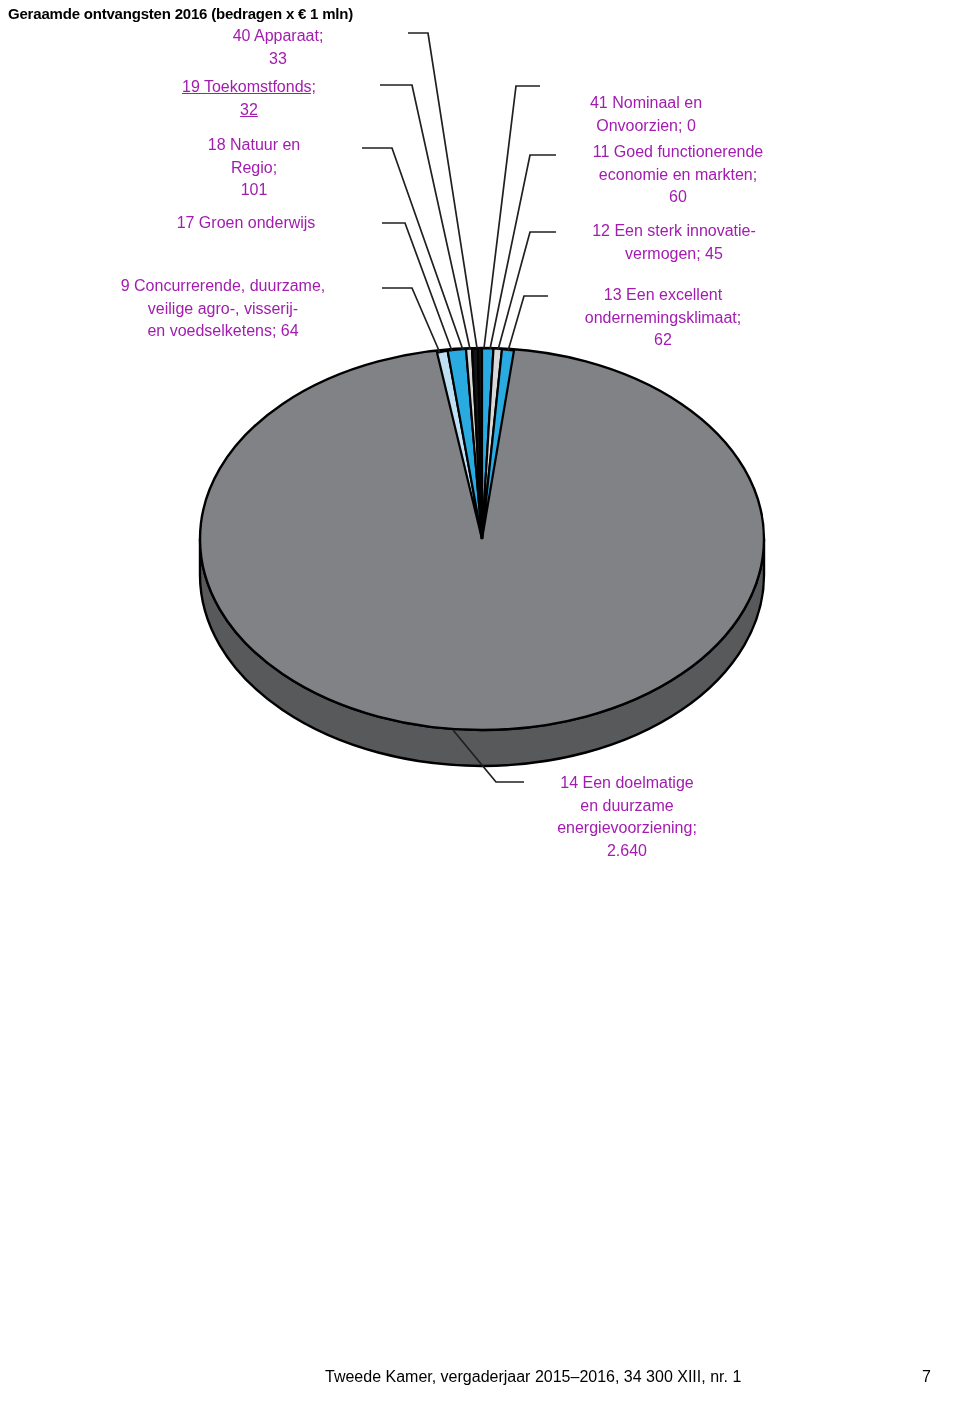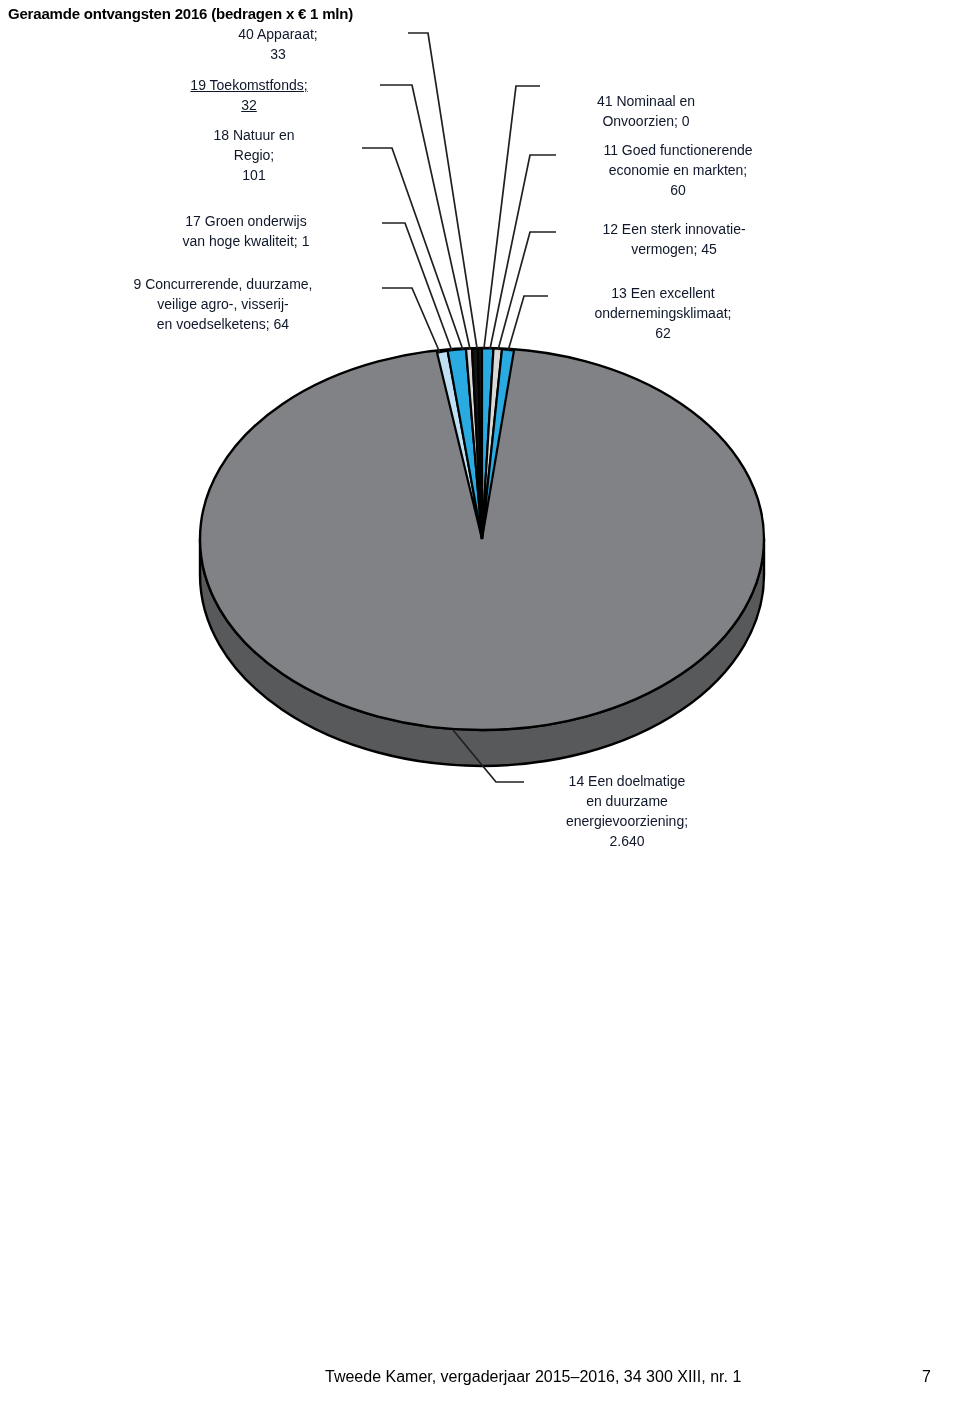--- a/index.html
+++ b/index.html
@@ -27,23 +27,23 @@
     top: 5px;
     font-size: 15px;
     font-weight: bold;
     letter-spacing: -0.2px;
     white-space: nowrap;
   }
 
   
   .callout-label {
     position: absolute;
-    font-size: 14px;
+    font-size: 16px;
     line-height: 1.42;
-    color: #0f172a;
+    color: #a21caf;
     white-space: nowrap;
   }
   .callout-label.align-center{ text-align: center; }
 
   
   #figure-svg {
     position: absolute;
     left: 0;
     top: 0;
     width: 960px;
@@ -85,29 +85,28 @@
   <div class="callout-label align-center" style="left:148px; top:25px; width:260px;">
     <div>40 Apparaat;</div>
     <div>33</div>
   </div>
 
   <div class="callout-label align-center" style="left:118px; top:76px; width:262px;text-decoration:underline;">
     <div>19 Toekomstfonds;</div>
     <div>32</div>
   </div>
 
-  <div class="callout-label align-center" style="left:148px; top:126px; width:212px;">
+  <div class="callout-label align-center" style="left:148px; top:134px; width:212px;">
     <div>18 Natuur en</div>
     <div>Regio;</div>
     <div>101</div>
   </div>
 
   <div class="callout-label align-center" style="left:112px; top:212px; width:268px;text-align:center;">
     <div>17 Groen onderwijs</div>
-    <div>van hoge kwaliteit; 1</div>
   </div>
 
   <div class="callout-label align-center" style="left:66px; top:275px; width:314px;">
     <div>9 Concurrerende, duurzame,</div>
     <div>veilige agro-, visserij-</div>
     <div>en voedselketens; 64</div>
   </div>
 
   <div class="callout-label align-center" style="left:541px; top:92px; width:210px;">
     <div>41 Nominaal en</div>

